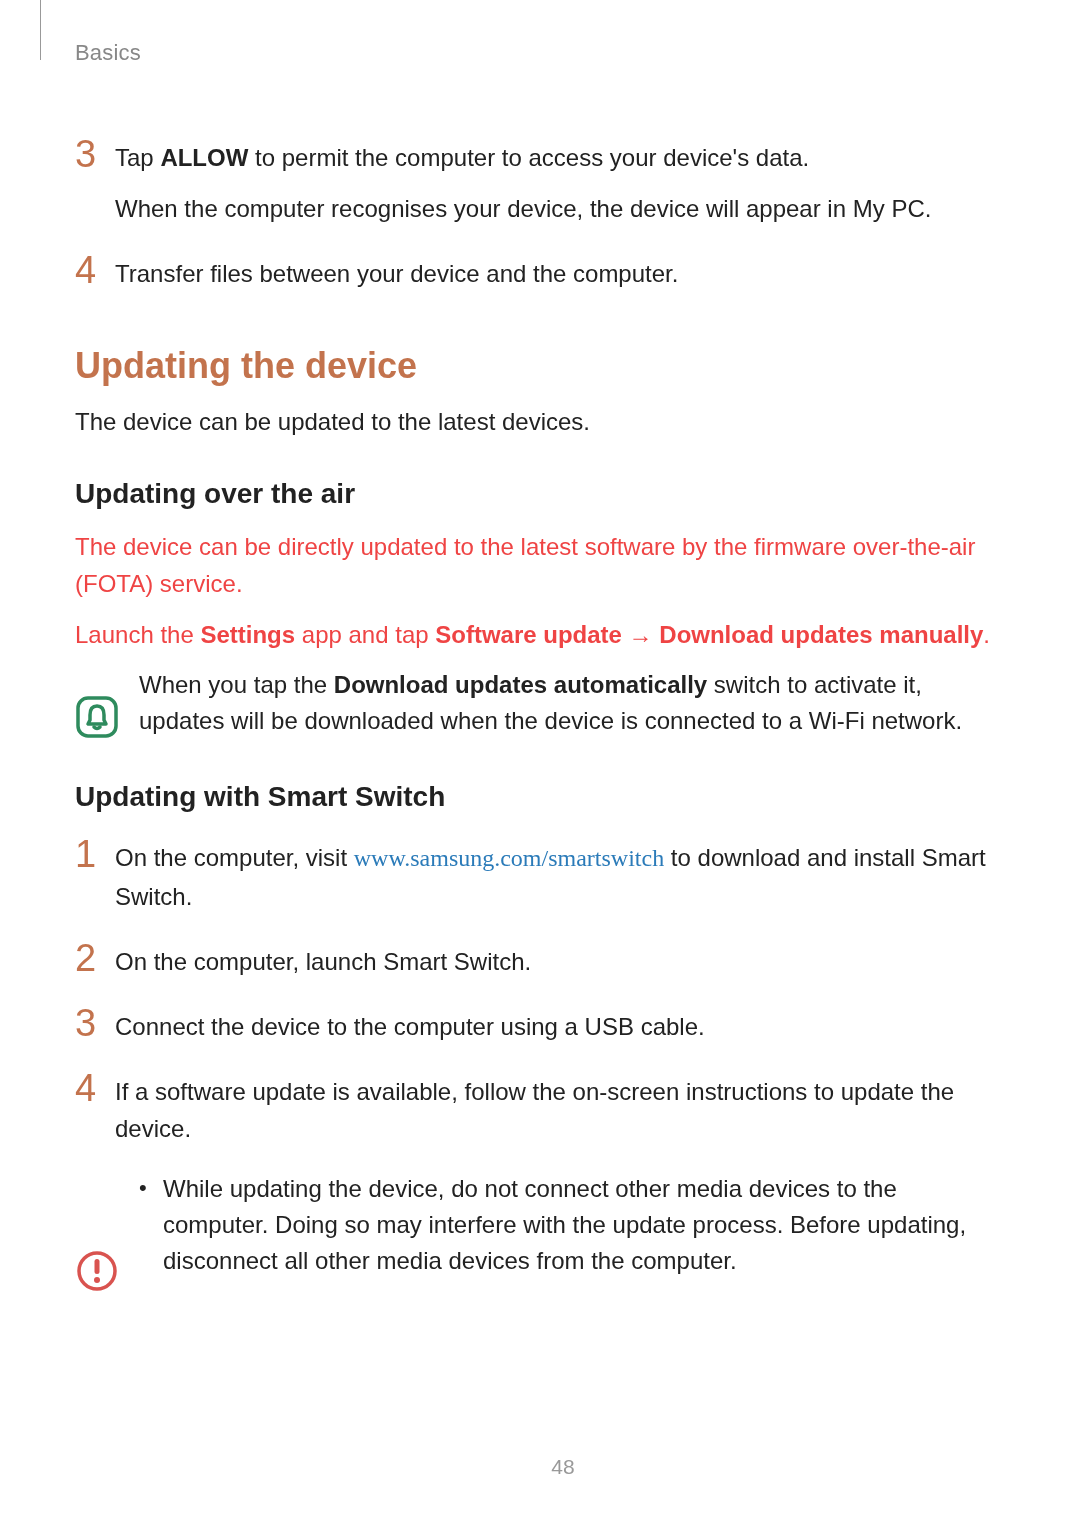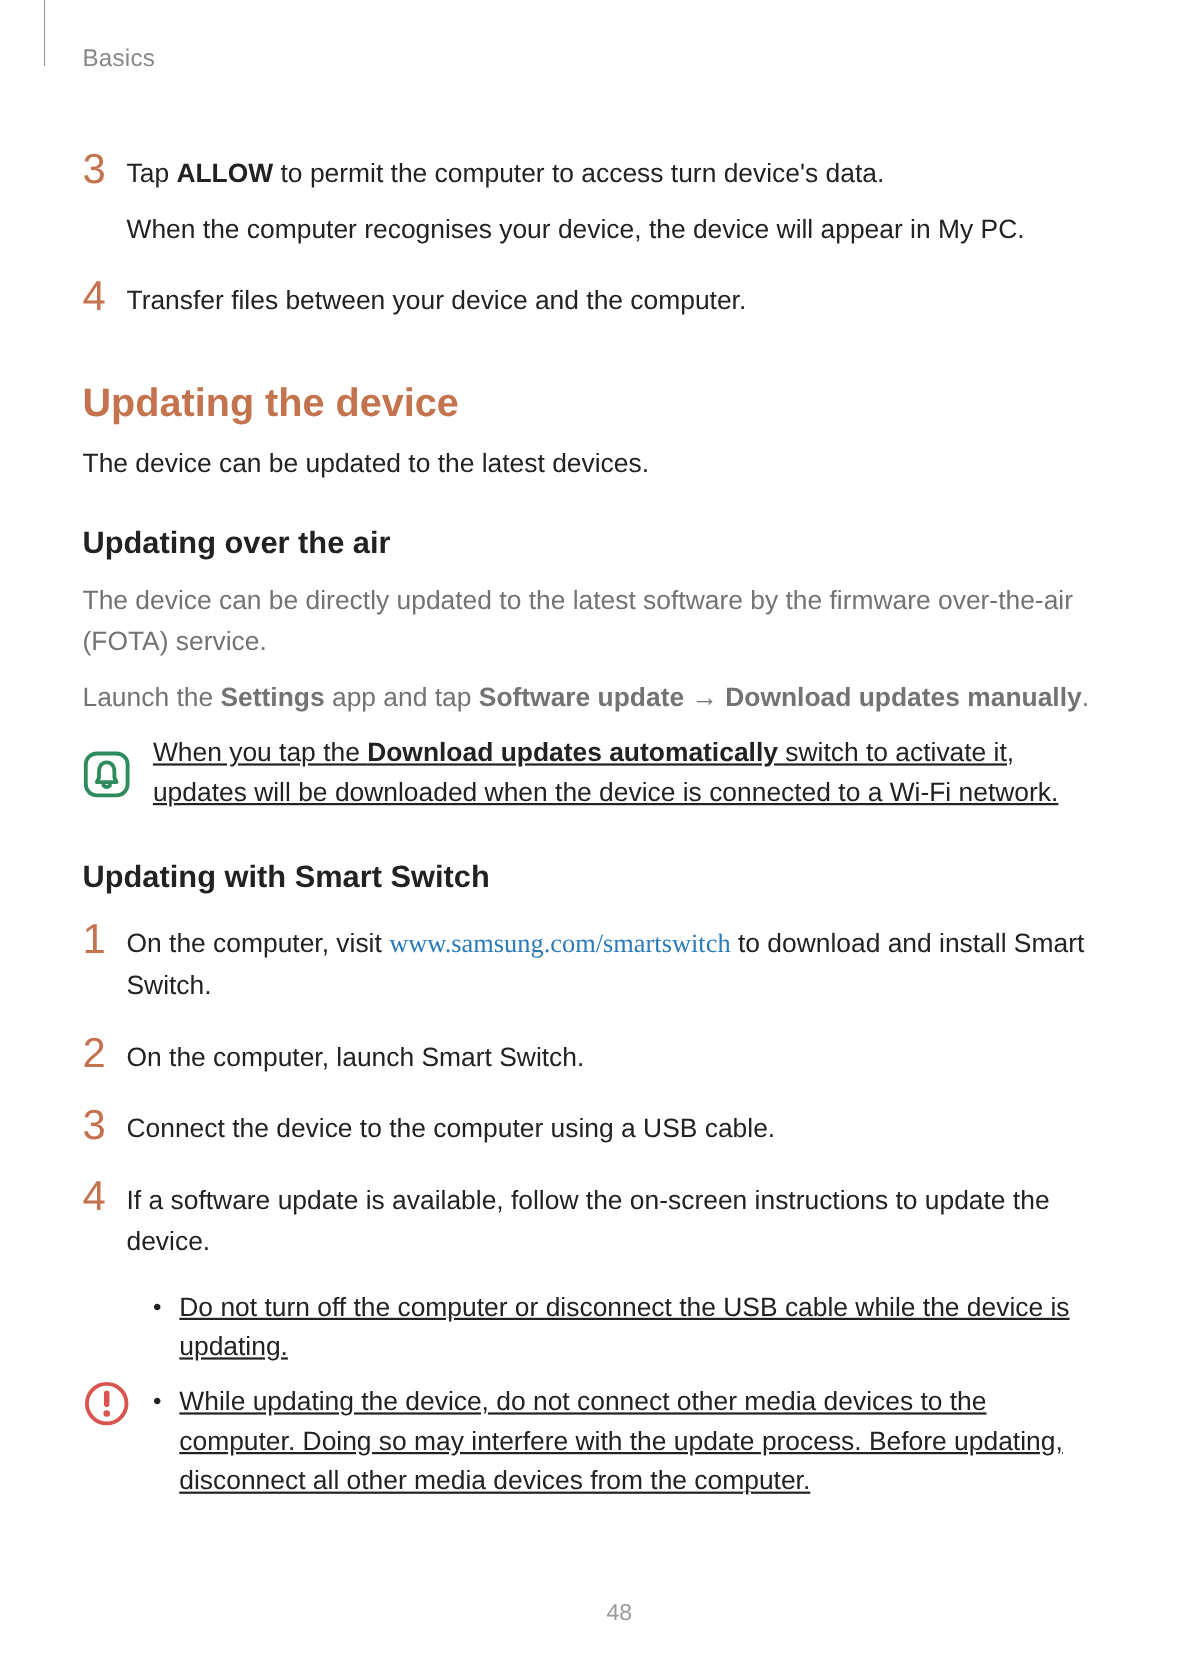--- a/index.html
+++ b/index.html
@@ -71,30 +71,29 @@
     .h2 {
       font-size: 28px;
       font-weight: 700;
       color: #222;
       margin-bottom: 18px;
       margin-top: 6px;
     }
     .para {
       font-size: 24px;
       line-height: 1.55;
-      color: #737373;
+      color: #ef4444;
       margin-bottom: 14px;
     }
     .arrow { font-family: Arial, sans-serif; }
     .notebox {
       display: flex;
-      align-items: center;
+      align-items: flex-end;
       margin-top: 10px;
       margin-bottom: 42px;
-      text-decoration: underline;
     }
     .notebox .icon-wrap {
       width: 44px;
       height: 44px;
       flex-shrink: 0;
       margin-right: 20px;
       margin-top: 2px;
     }
     .notebox .note-text {
       font-size: 24px;
@@ -151,21 +150,21 @@
 
   <div class="header">
     <div class="header-rule"></div>
     <span class="header-label">Basics</span>
   </div>
 
   <div class="step">
     <div class="step-num">3</div>
     <div class="step-body">
       <p>
-        <span>Tap </span><span class="bold">ALLOW</span><span> to permit the computer to access turn device's data.</span>
+        <span>Tap </span><span class="bold">ALLOW</span><span> to permit the computer to access your device's data.</span>
       </p>
       <p>When the computer recognises your device, the device will appear in My PC.</p>
     </div>
   </div>
 
   <div class="step">
     <div class="step-num">4</div>
     <div class="step-body">
       <p>Transfer files between your device and the computer.</p>
     </div>
@@ -229,21 +228,20 @@
   <div class="notebox">
     <div class="icon-wrap">
       <svg viewBox="0 0 44 44" width="44" height="44">
         <circle cx="22" cy="22" r="18" class="note-icon-warn-ring"></circle>
         <rect x="19.5" y="10" width="5" height="15" rx="2.5" class="note-icon-warn-mark"></rect>
         <circle cx="22" cy="31" r="3" class="note-icon-warn-mark"></circle>
       </svg>
     </div>
     <div class="note-text">
       <ul>
-        <li>Do not turn off the computer or disconnect the USB cable while the device is updating.</li>
         <li>While updating the device, do not connect other media devices to the computer. Doing so may interfere with the update process. Before updating, disconnect all other media devices from the computer.</li>
       </ul>
     </div>
   </div>
 
 </div>
 
 <div class="page-num">48</div>
 
 </body></html>

